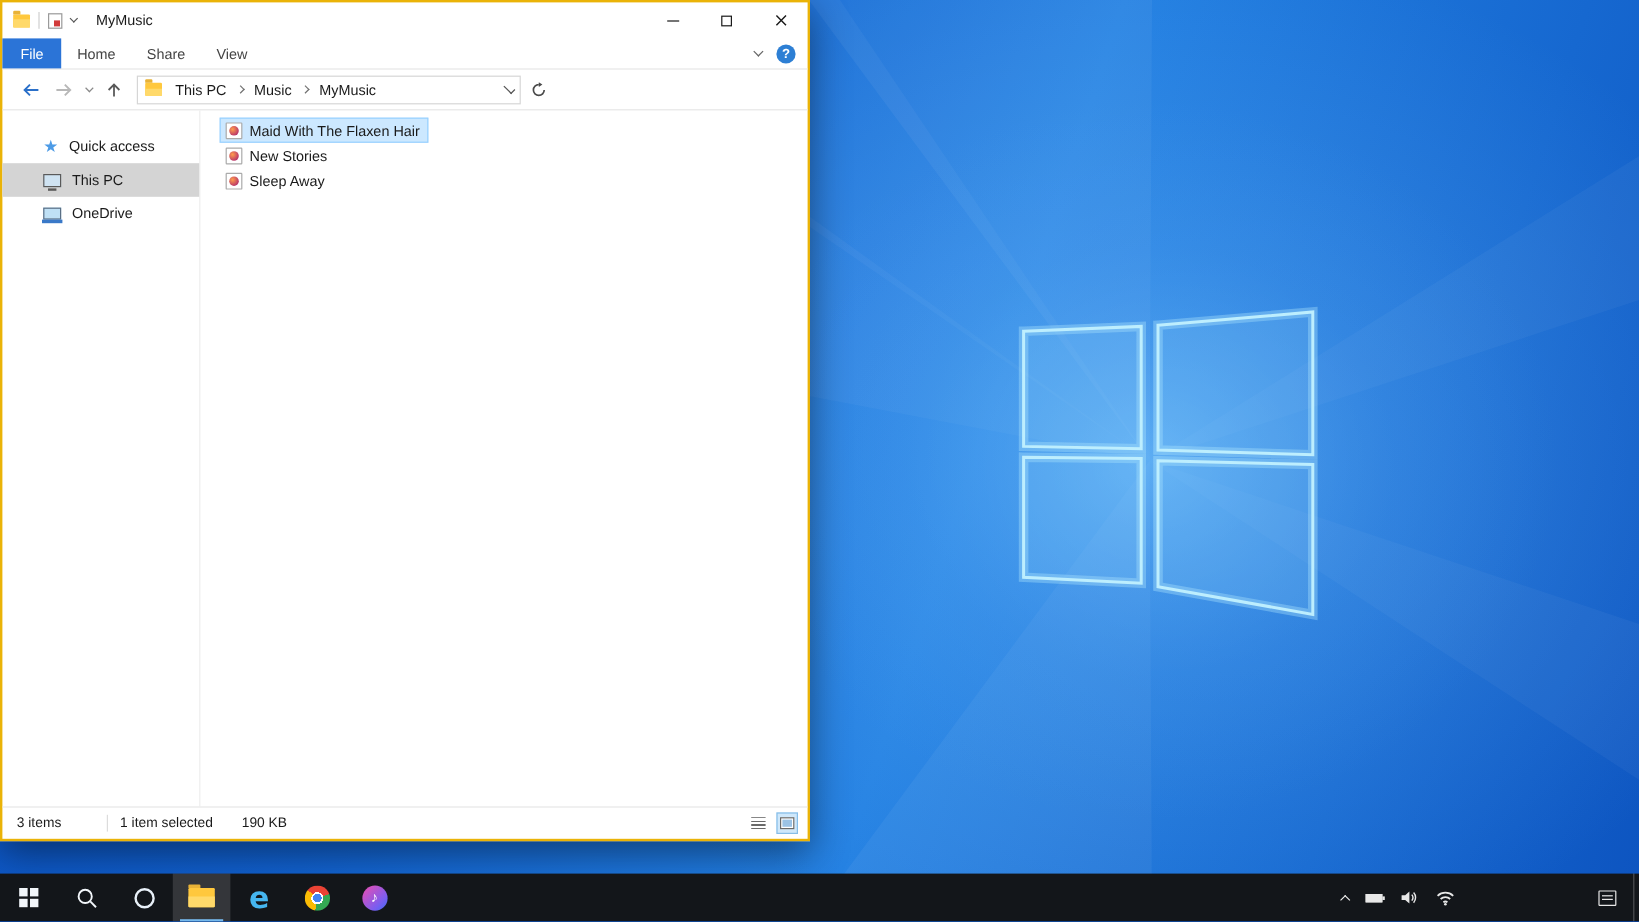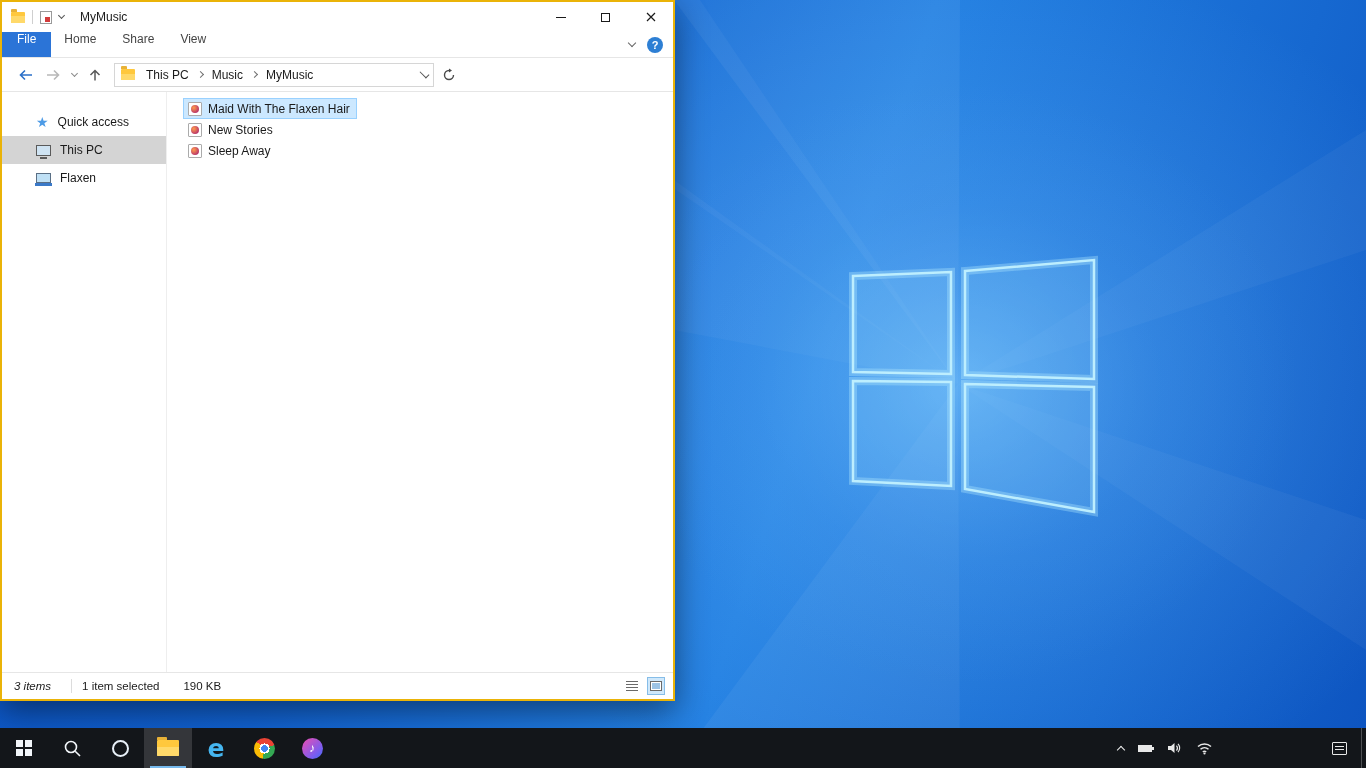--- a/index.html
+++ b/index.html
@@ -54,21 +54,21 @@
 
   .chev { display: inline-block; width: 6px; height: 6px;
     border-right: 1.4px solid currentColor; border-bottom: 1.4px solid currentColor; }
   .chev.right { transform: rotate(-45deg); }
   .chev.down  { transform: rotate(45deg); margin-top: -3px; }
   .chev.up    { transform: rotate(-135deg); margin-top: 3px; }
   .chev.small { width: 5px; height: 5px; }
 
   
   .ribbon { height: 26px; display: flex; align-items: stretch; border-bottom: 1px solid #e6e6e6; flex: none; }
-  .tab { display: flex; padding: 0 13px; color: #444; }
+  .tab { display: flex; align-items: center; padding: 0 13px; color: #444; }
   .tab.file { background: #2b74d7; color: #fff; padding: 0 15px; }
   .ribbon-right { margin-left: auto; display: flex; align-items: center; gap: 12px; padding-right: 10px; color: #666; }
   .help-badge { width: 16px; height: 16px; border-radius: 50%; background: #2d7fd4; color: #fff;
     display: flex; align-items: center; justify-content: center; font-size: 11px; font-weight: bold; }
 
   
   .navrow { height: 34px; display: flex; align-items: center; padding-left: 10px; border-bottom: 1px solid #e6e6e6; flex: none; }
   .nav-btn { display: flex; align-items: center; justify-content: center; height: 26px; }
   .nav-btn svg { display: block; }
   .addressbar { width: 320px; height: 24px; border: 1px solid #d6d6d6; display: flex; align-items: center;
@@ -105,21 +105,21 @@
   .music-icon { width: 14px; height: 14px; background: #fff; border: 1px solid #ababab; border-radius: 1px;
     display: flex; align-items: center; justify-content: center; flex: none; }
   .music-icon::after { content: ""; width: 8px; height: 8px; border-radius: 50%;
     background: radial-gradient(circle at 35% 35%, #ff9d4d, #b8336a 75%); }
   .file-label { margin-left: 6px; white-space: nowrap; }
 
   
   .statusbar { height: 27px; border-top: 1px solid #e6e6e6; display: flex; align-items: center;
     padding: 0 8px 0 12px; flex: none; font-size: 11.5px; }
   .status-sep { width: 1px; height: 14px; background: #dcdcdc; margin: 0 10px; }
-  .status-count { margin-right: 10px; font-style: italic; }
+  .status-count { margin-right: 28px; }
   .status-size { margin-left: 24px; }
   .view-btns { margin-left: auto; display: flex; gap: 6px; }
   .view-btn { width: 18px; height: 18px; display: flex; align-items: center; justify-content: center;
     border: 1px solid transparent; }
   .view-btn.active { background: #cfe8fb; border-color: #86bde8; }
   .vb-details { width: 12px; height: 10px;
     background: repeating-linear-gradient(to bottom, #6a6a6a 0 1px, transparent 1px 3px); }
   .vb-thumbs { width: 12px; height: 10px; border: 1px solid #6a6a6a; background: #fff; position: relative; }
   .vb-thumbs::after { content:""; position:absolute; inset:1px; background:#9cc3e5; }
 
@@ -273,21 +273,21 @@
       <div class="side-item">
         <span class="star">★</span>
         <span>Quick access</span>
       </div>
       <div class="side-item selected">
         <span class="icon-pc"></span>
         <span>This PC</span>
       </div>
       <div class="side-item">
         <span class="icon-net"></span>
-        <span>Flaxen</span>
+        <span>OneDrive</span>
       </div>
     </div>
 
     <div class="filepane">
       <div class="file-row selected">
         <span class="music-icon"></span>
         <span class="file-label">Maid With The Flaxen Hair</span>
       </div>
       <div class="file-row">
         <span class="music-icon"></span>

